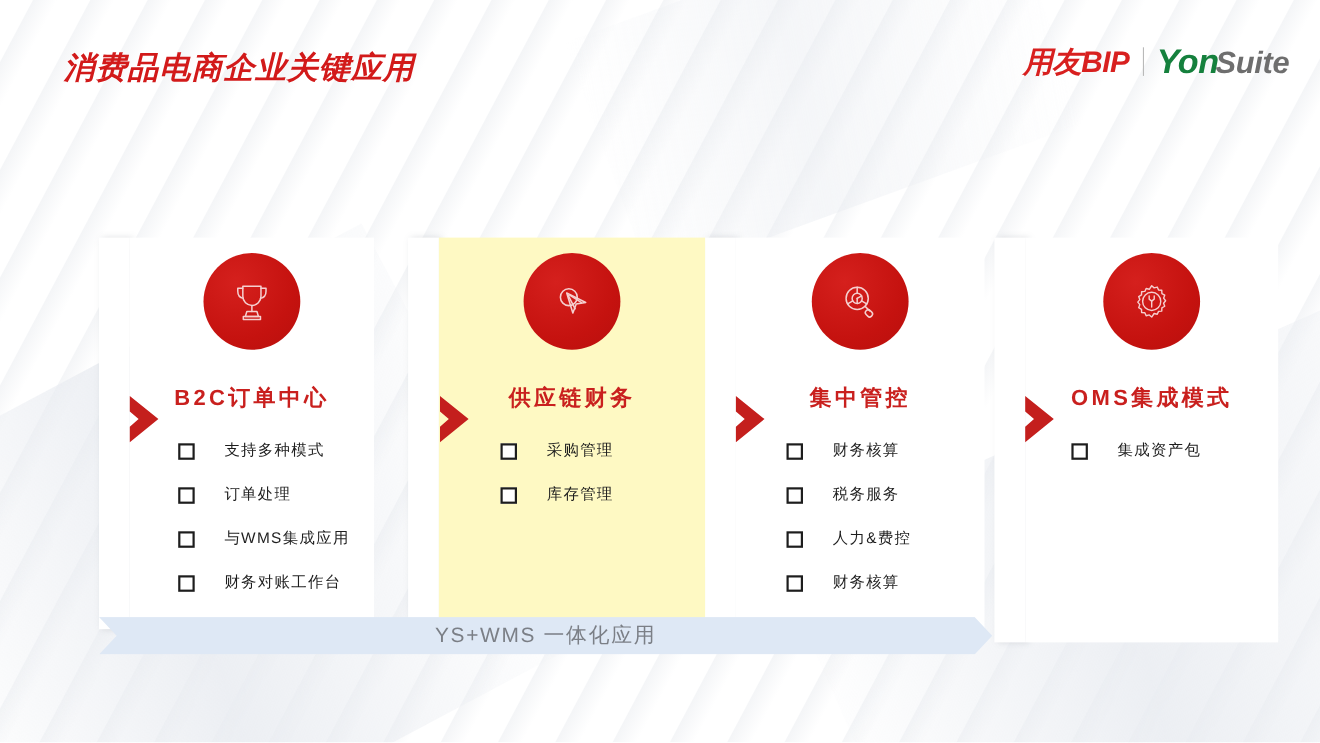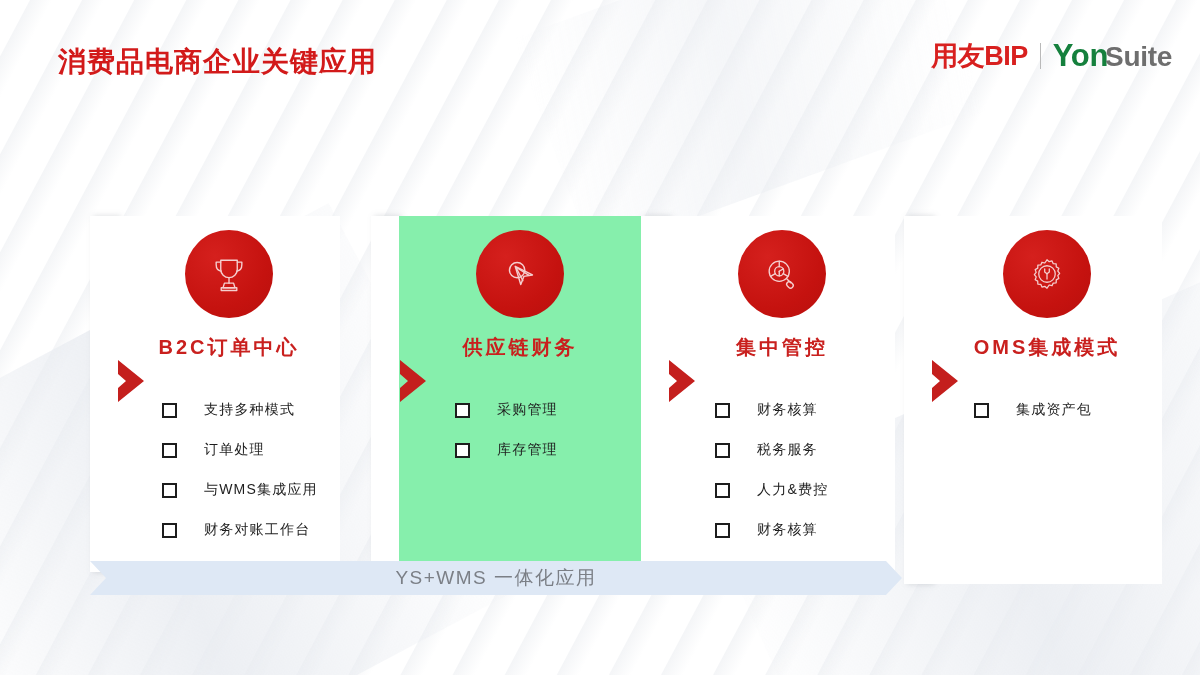--- a/index.html
+++ b/index.html
@@ -46,21 +46,21 @@
     filter: blur(0.4px);
   }
   .bg-swoosh.s1 { left: -60px;  top: 300px;  width: 520px;  height: 430px; transform: rotate(-28deg); }
   .bg-swoosh.s2 { left: 760px;  top: 360px;  width: 620px;  height: 420px; transform: rotate(-24deg); }
   .bg-swoosh.s3 { left: 540px;  top: -40px;  width: 420px;  height: 230px; transform: rotate(-20deg); opacity:.55; }
 
   
   .header {
     position: absolute;
     left: 0; top: 0;
-    width: 1200px; height: 100px;
+    width: 1200px; height: 100px; font-style: italic;
   }
   .page-title {
     position: absolute;
     left: 58px;
     top: 43px;
     font-size: 28px;
     font-weight: bold;
     color: #d21a1a;
     letter-spacing: 1px;
     white-space: nowrap;
@@ -138,42 +138,42 @@
   .spine.p3 { left: 641px; }
   .spine.p4 { left: 904px; height: 368px; }
 
   .card {
     position: absolute;
     top: 216px;
     height: 356px;
     background: #ffffff;
   }
   .card.c1 { left: 118px;  width: 222px; }
-  .card.c2 { left: 399px;  width: 242px; background: #86efac; }
+  .card.c2 { left: 399px;  width: 242px; background: #fef9c3; }
   .card.c3 { left: 669px;  width: 226px; }
   .card.c4 { left: 932px;  width: 230px; height: 368px; }
 
   .card-icon {
     position: absolute;
     top: 14px;
     left: 50%;
     transform: translateX(-50%);
     width: 88px;
     height: 88px;
     border-radius: 50%;
     background: radial-gradient(circle at 34% 30%, #d5201d 0%, #c5120f 62%, #b80f0d 100%);
     display: flex;
     align-items: center;
     justify-content: center;
   }
   .card-icon svg { display: block; }
 
   .card-title {
     position: absolute;
-    top: 118px;
+    top: 132px;
     left: 0;
     width: 100%;
     text-align: center;
     font-size: 20px;
     font-weight: bold;
     color: #c9201e;
     letter-spacing: 3px;
     white-space: nowrap;
   }
 

